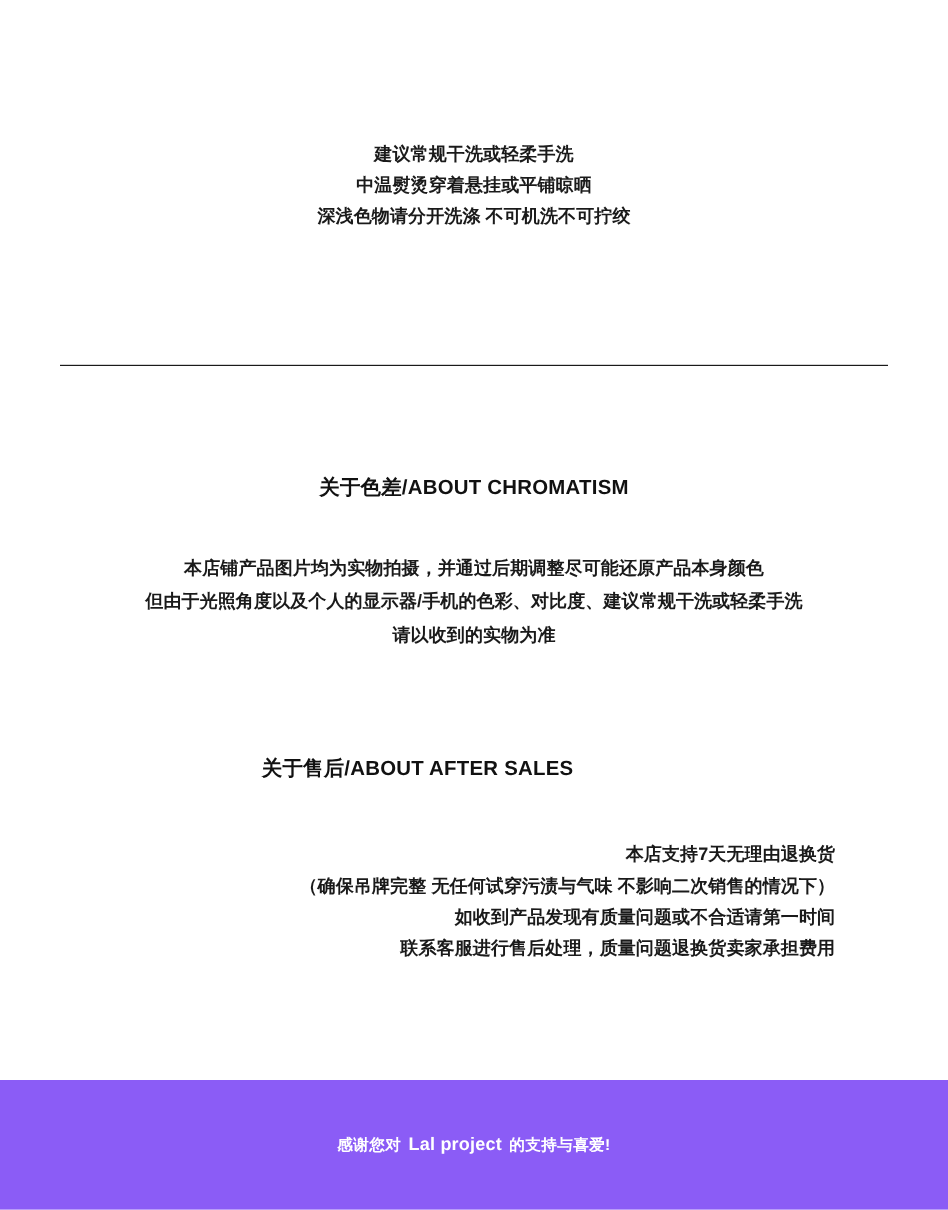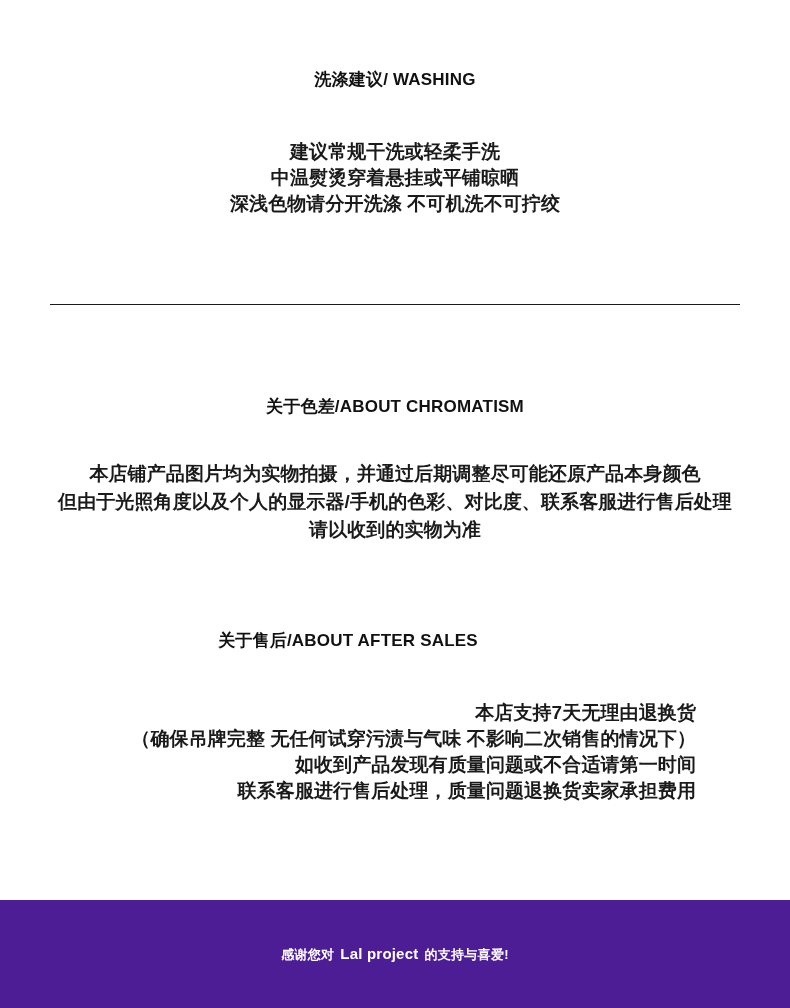--- a/index.html
+++ b/index.html
@@ -26,21 +26,21 @@
   .section-title {
     font-size: 17px;
     font-weight: bold;
     letter-spacing: 0.2px;
     color: #111111;
   }
   .body-lines {
     margin-top: 18px;
   }
   .body-line {
-    font-size: 19px;
+    font-size: 15px;
     font-weight: bold;
     line-height: 26px;
     color: #1a1a1a;
     letter-spacing: 0.1px;
   }
   .divider {
     height: 1px;
     background: #1a1a1a;
     margin: 0 auto;
   }
@@ -84,21 +84,21 @@
   #aftersales .body-line {
     line-height: 26px;
     text-align: right;
   }
   .footer {
     position: absolute;
     left: 0;
     bottom: 0;
     width: 790px;
     height: 108px;
-    background: #4c1d95;
+    background: #8b5cf6;
     color: #ffffff;
     display: flex;
     align-items: center;
     justify-content: center;
   }
   .footer-text {
     font-size: 14px;
     font-weight: bold;
     letter-spacing: 0.3px;
     display: flex;
@@ -114,35 +114,34 @@
     font-size: 13px;
     font-weight: bold;
   }
 </style>
 </head>
 <body>
 
 <div class="page">
 
   <section class="section" id="washing">
-    <div class="section-title">洗涤建议/ WASHING</div>
     <div class="body-lines">
       <div class="body-line">建议常规干洗或轻柔手洗</div>
       <div class="body-line">中温熨烫穿着悬挂或平铺晾晒</div>
       <div class="body-line">深浅色物请分开洗涤 不可机洗不可拧绞</div>
     </div>
   </section>
 
   <div class="divider" id="rule-1"></div>
 
   <section class="section" id="chromatism">
     <div class="section-title">关于色差/ABOUT CHROMATISM</div>
     <div class="body-lines">
       <div class="body-line">本店铺产品图片均为实物拍摄，并通过后期调整尽可能还原产品本身颜色</div>
-      <div class="body-line">但由于光照角度以及个人的显示器/手机的色彩、对比度、联系客服进行售后处理</div>
+      <div class="body-line">但由于光照角度以及个人的显示器/手机的色彩、对比度、建议常规干洗或轻柔手洗</div>
       <div class="body-line">请以收到的实物为准</div>
     </div>
   </section>
 
   <section class="section" id="aftersales">
     <div class="section-title">关于售后/ABOUT AFTER SALES</div>
     <div class="body-lines">
       <div class="body-line">本店支持7天无理由退换货</div>
       <div class="body-line">（确保吊牌完整 无任何试穿污渍与气味 不影响二次销售的情况下）</div>
       <div class="body-line">如收到产品发现有质量问题或不合适请第一时间</div>

